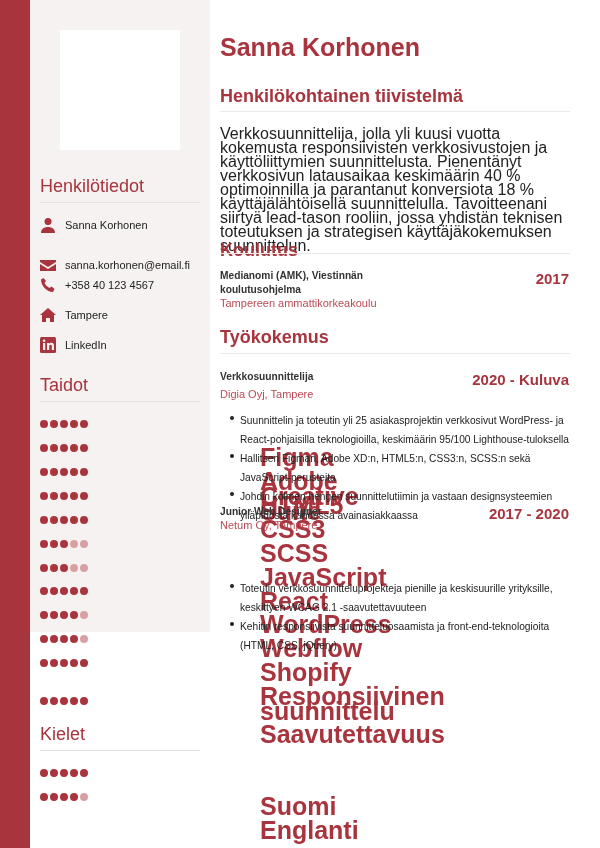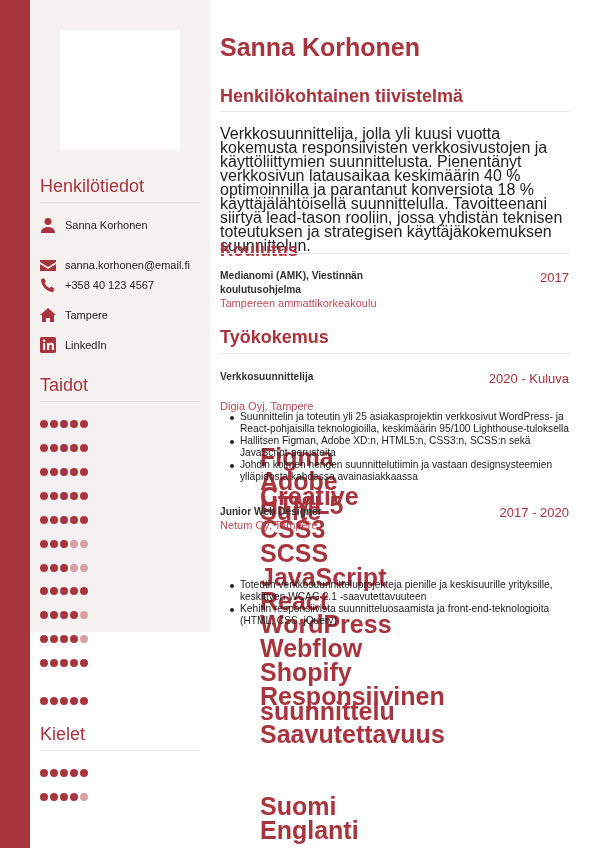--- a/index.html
+++ b/index.html
@@ -16,23 +16,23 @@
   .skill { position: absolute; left: 10px; width: 160px; display: flex; justify-content: space-between; align-items: flex-start; font-size: 11px; color: #222; line-height: 15px; }
   .skill .name { max-width: 100px; }
   .dots { display: flex; gap: 2px; padding-top: 3px; }
   .dot { width: 8px; height: 8px; border-radius: 50%; background: #a8343d; }
   .dot.off { background: #d9a0a4; }
   .name { position: absolute; left: 220px; top: 33px; font-size: 25px; font-weight: bold; color: #a8343d; }
   .sec-title { position: absolute; left: 220px; font-size: 18px; color: #a8343d; }
   .sec-rule { position: absolute; left: 220px; width: 350px; height: 1px; background: #ece8e8; }
   .summary { position: absolute; left: 220px; top: 127px; width: 352px; font-size: 16px; line-height: 14px; color: #222; }
   .entry-title { position: absolute; left: 220px; font-size: 10.2px; font-weight: bold; color: #333; line-height: 14px; }
-  .entry-date { position: absolute; right: 31px; font-size: 13px; font-weight: normal; color: #a8343d; }
+  .entry-date { position: absolute; right: 31px; font-size: 15px; font-weight: bold; color: #a8343d; }
   .entry-sub { position: absolute; left: 220px; font-size: 11px; color: #b94a55; }
-  .bullets { position: absolute; left: 240px; width: 335px; font-size: 10.2px; line-height: 12px; color: #222; list-style: none; }
+  .bullets { position: absolute; left: 240px; width: 335px; font-size: 10.2px; line-height: 19px; color: #222; list-style: none; }
   .bullets li { position: relative; }
   .bullets li::before { content: ""; position: absolute; left: -10px; top: 5px; width: 4px; height: 4px; border-radius: 50%; background: #222; }
 </style>
 </head>
 <body>
 
 <div class="stripe"></div>
 
 <aside class="sidebar">
   <div class="photo"></div>
@@ -249,21 +249,21 @@
 <div class="sec-rule" style="top:253px;"></div>
 <div class="entry-title" style="top:269px; width:170px;">Medianomi (AMK), Viestinnän koulutusohjelma</div>
 <div class="entry-date" style="top:270px;">2017</div>
 <div class="entry-sub" style="top:297px;">Tampereen ammattikorkeakoulu</div>
 
 <h2 class="sec-title" style="top:327px;">Työkokemus</h2>
 <div class="sec-rule" style="top:353px;"></div>
 
 <div class="entry-title" style="top:370px;">Verkkosuunnittelija</div>
 <div class="entry-date" style="top:371px;">2020 - Kuluva</div>
-<div class="entry-sub" style="top:400px;">Digia Oyj, Tampere</div>
+<div class="entry-sub" style="top:388px;">Digia Oyj, Tampere</div>
 <ul class="bullets" style="top:411px;">
   <li>Suunnittelin ja toteutin yli 25 asiakasprojektin verkkosivut WordPress- ja React-pohjaisilla teknologioilla, keskimäärin 95/100 Lighthouse-tuloksella</li>
   <li>Hallitsen Figman, Adobe XD:n, HTML5:n, CSS3:n, SCSS:n sekä JavaScript-perusteita</li>
   <li>Johdin kolmen hengen suunnittelutiimin ja vastaan designsysteemien ylläpidosta kahdessa avainasiakkaassa</li>
 </ul>
 
 <div class="entry-title" style="top:505px;">Junior Web Designer</div>
 <div class="entry-date" style="top:505px;">2017 - 2020</div>
 <div class="entry-sub" style="top:519px;">Netum Oy, Tampere</div>
 <ul class="bullets" style="top:579px;">

